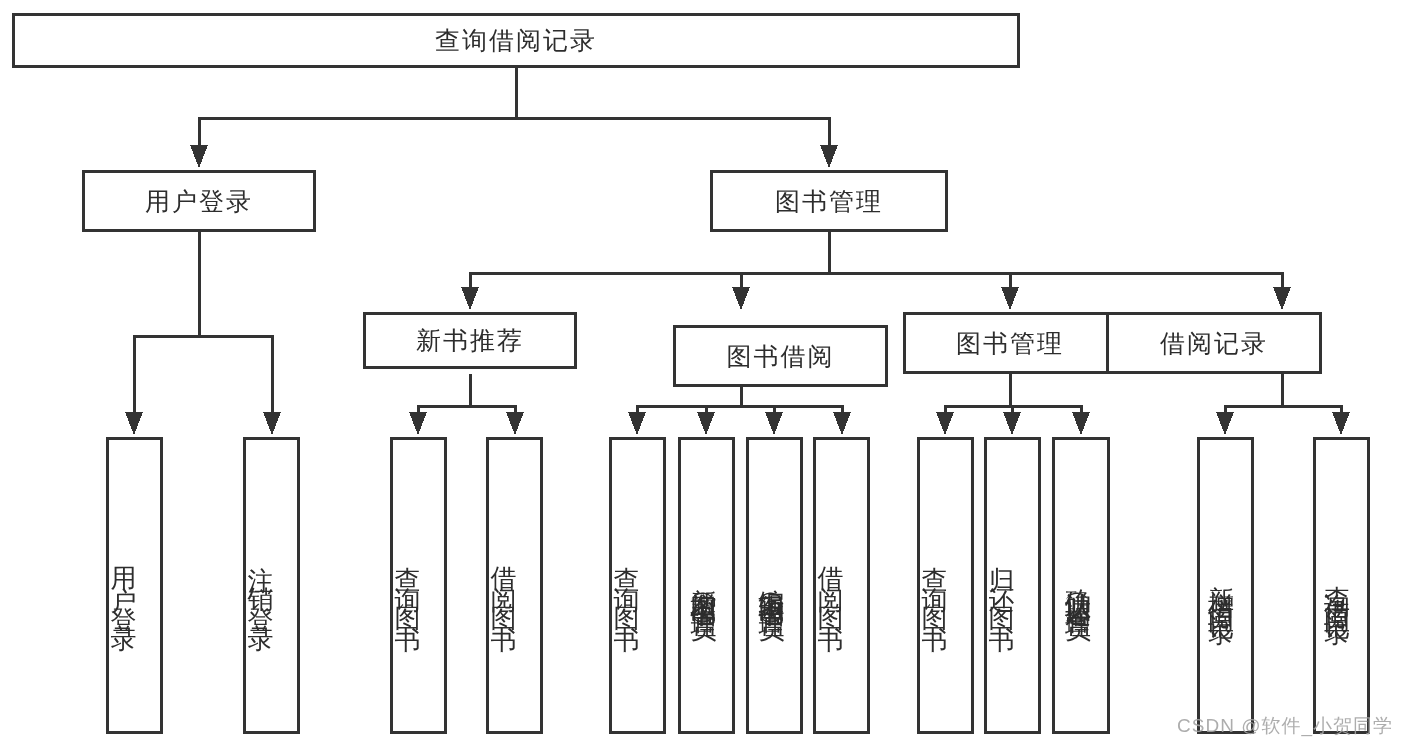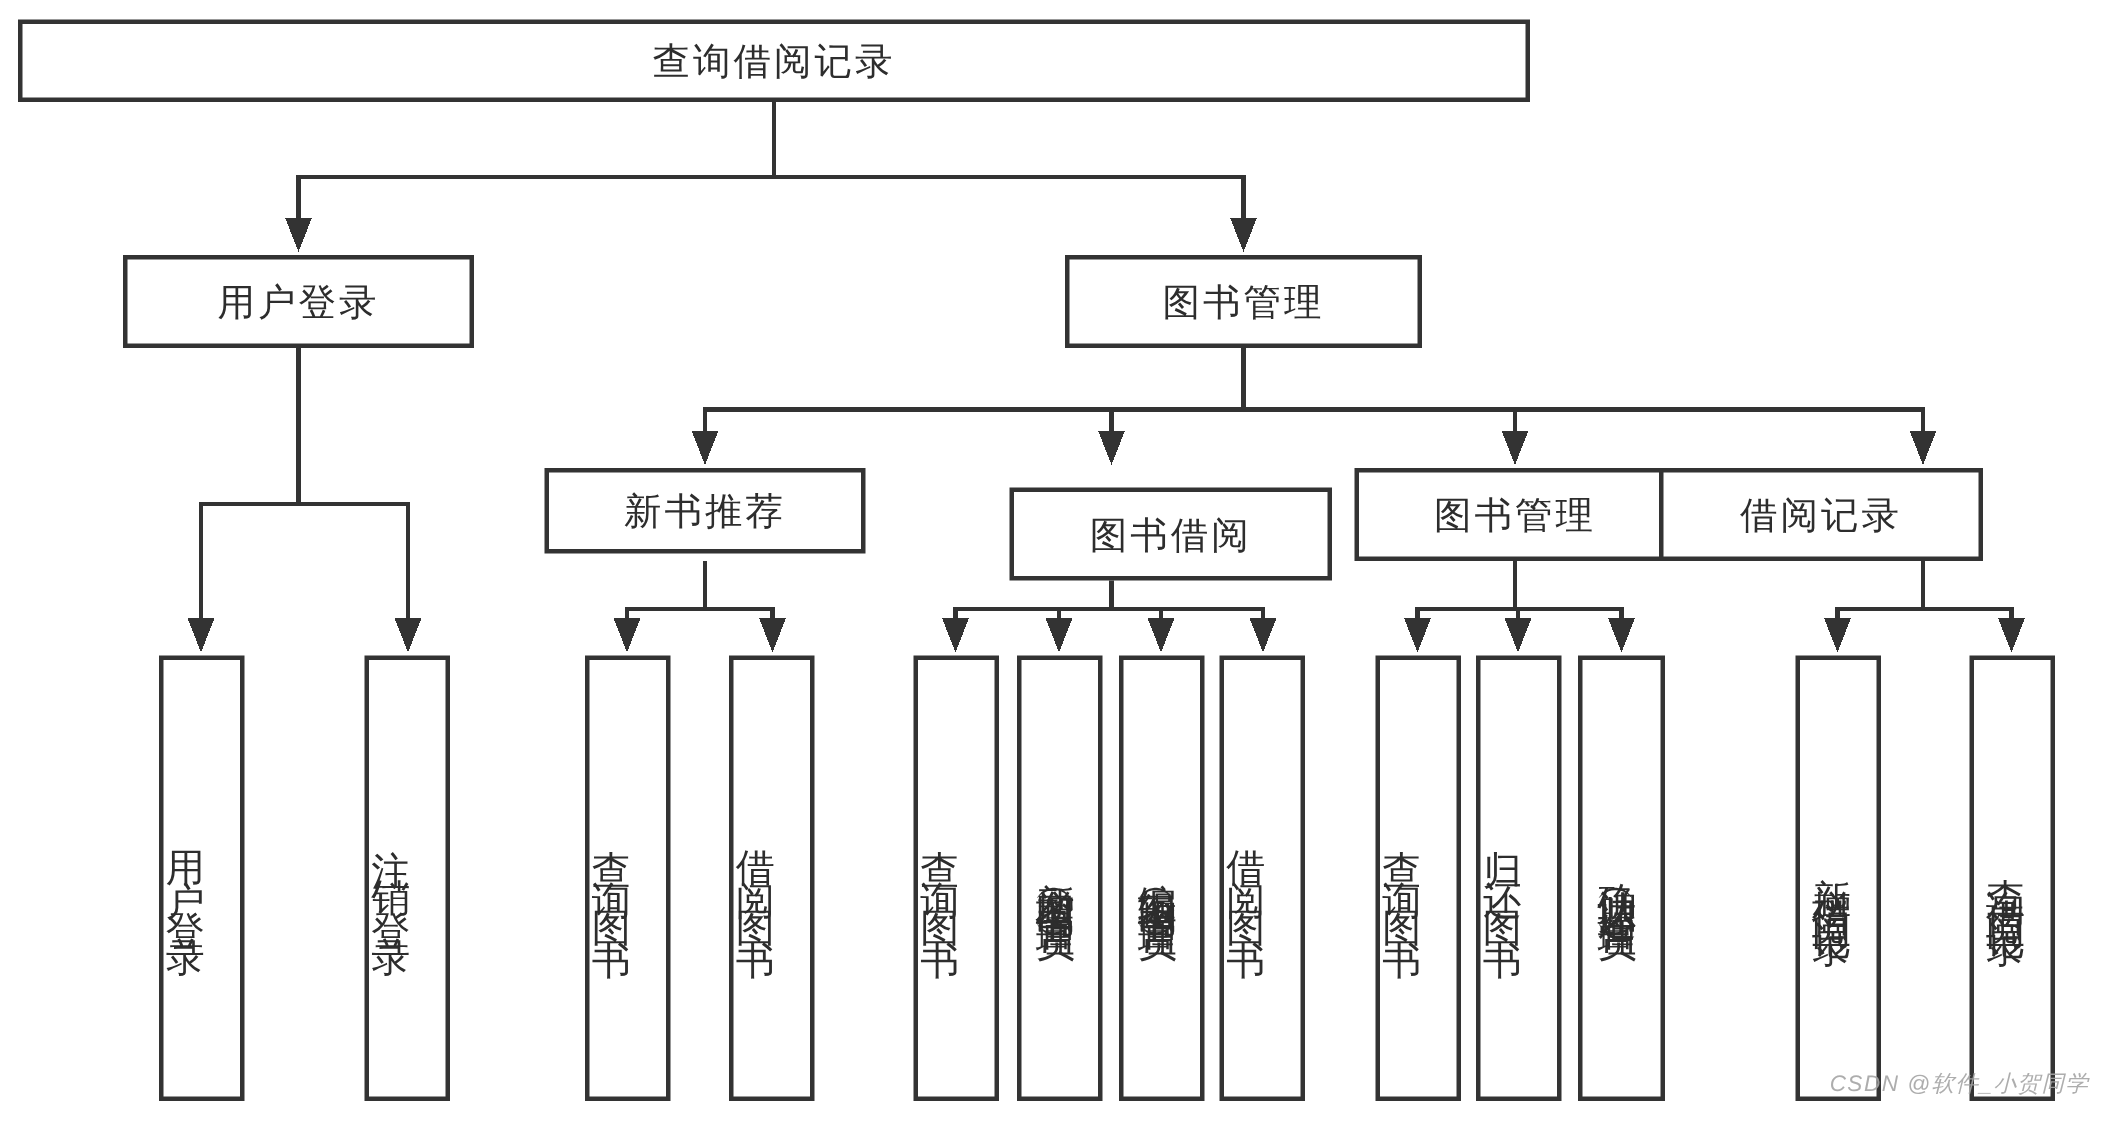--- a/index.html
+++ b/index.html
@@ -44,25 +44,24 @@
     font-size: 26px;
   }
   .node.v.ls4 { letter-spacing: 20px; padding-block-start: 20px; }
   .node.v.ls6 { letter-spacing: 7px;  padding-block-start: 7px; }
   .node.v.ls9 { letter-spacing: 4px;  padding-block-start: 4px; }
   .watermark {
     position: absolute;
     top: 713px;
     right: 12px;
     z-index: 5;
-    font-size: 15px;
+    font-size: 19px;
     letter-spacing: 1px;
     color: #a5a5a5;
     opacity: 0.9;
-    font-style: italic;
   }
 </style>
 </head>
 <body>
 
 <div class="canvas">
   <svg id="connector-layer" viewBox="0 0 1405 747" shape-rendering="crispEdges">
       <line x1="516" y1="68" x2="516" y2="119.5" stroke="#333333" stroke-width="3"></line>
       <line x1="197.5" y1="118" x2="830.5" y2="118" stroke="#333333" stroke-width="3"></line>
       <line x1="199" y1="118" x2="199" y2="148" stroke="#333333" stroke-width="3"></line>

